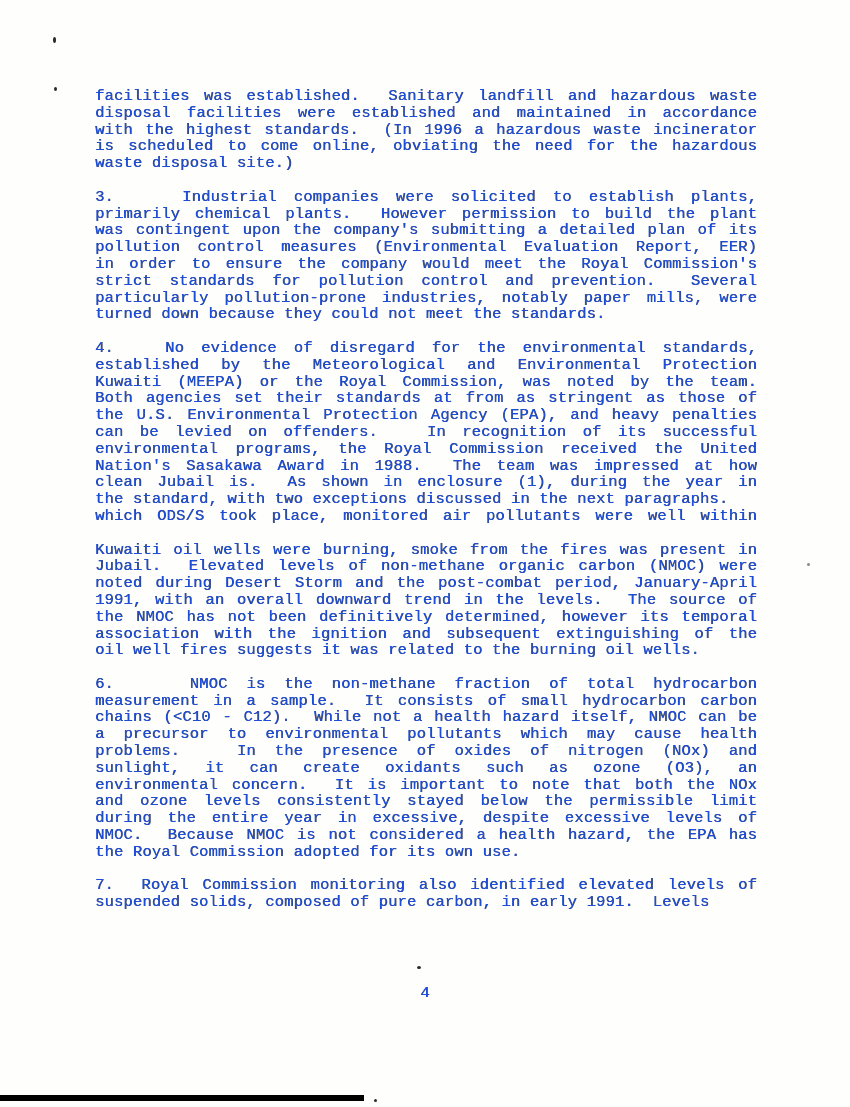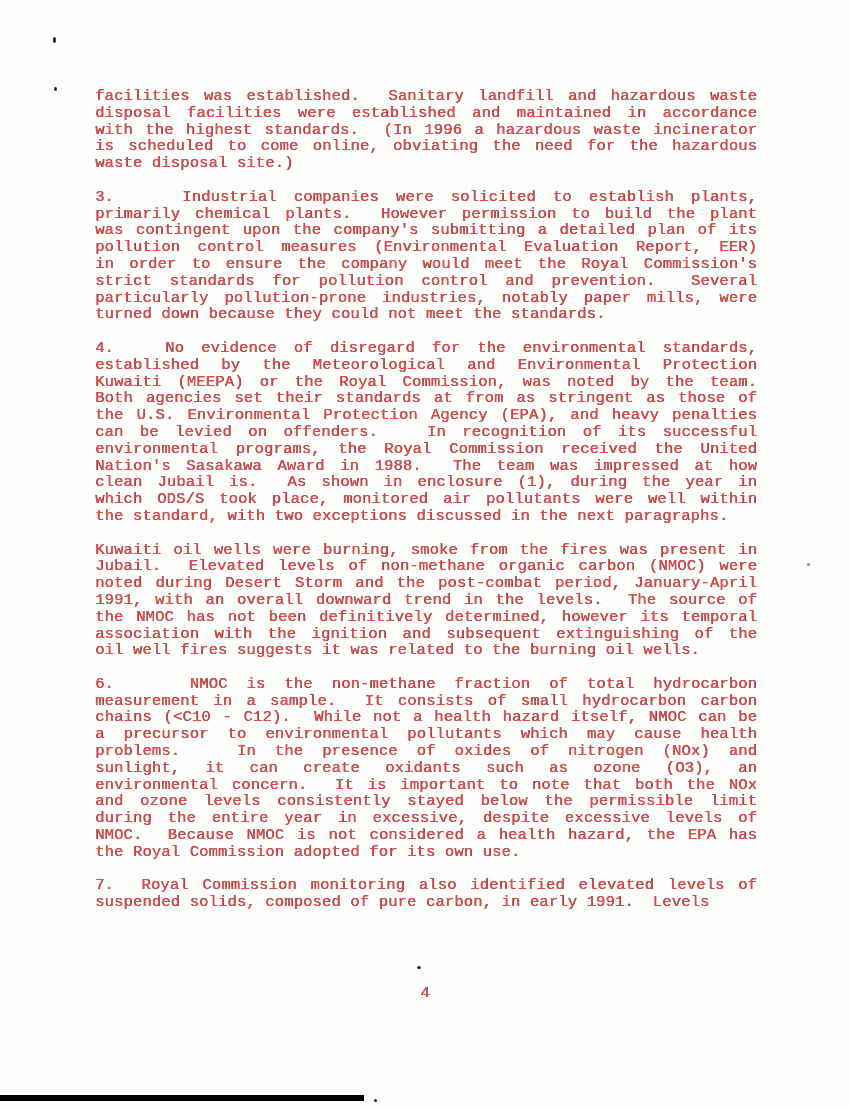--- a/index.html
+++ b/index.html
@@ -7,21 +7,21 @@
     padding: 0;
     background: #ffffff;
   }
   .page {
     position: relative;
     width: 850px;
     height: 1107px;
     background: #fefefc;
     overflow: hidden;
     font-family: "Liberation Mono", "DejaVu Sans Mono", monospace;
-    color: #ef4444;
+    color: #1d4ed8;
   }
   .text-block {
     position: absolute;
     left: 95px;
     top: 88px;
     width: 662px;
     font-size: 15.5px;
     line-height: 16.8px;
     letter-spacing: 0.15px;
     text-shadow: 0.4px 0 0 rgba(10,10,10,0.75);
@@ -95,22 +95,22 @@
       <div class="paragraph">
         <div class="line">4.&nbsp;&nbsp;&nbsp;No evidence of disregard for the environmental standards,</div>
         <div class="line">established by the Meteorological and Environmental Protection</div>
         <div class="line">Kuwaiti (MEEPA) or the Royal Commission, was noted by the team.</div>
         <div class="line">Both agencies set their standards at from as stringent as those of</div>
         <div class="line">the U.S. Environmental Protection Agency (EPA), and heavy penalties</div>
         <div class="line">can be levied on offenders.&nbsp;&nbsp;&nbsp;In recognition of its successful</div>
         <div class="line">environmental programs, the Royal Commission received the United</div>
         <div class="line">Nation's Sasakawa Award in 1988.&nbsp;&nbsp;The team was impressed at how</div>
         <div class="line">clean Jubail is.&nbsp;&nbsp;As shown in enclosure (1), during the year in</div>
+        <div class="line last">the standard, with two exceptions discussed in the next paragraphs.</div>
         <div class="line">which ODS/S took place, monitored air pollutants were well within</div>
-        <div class="line last">the standard, with two exceptions discussed in the next paragraphs.</div>
       </div>
       <div class="paragraph">
         <div class="line">Kuwaiti oil wells were burning, smoke from the fires was present in</div>
         <div class="line">Jubail.&nbsp;&nbsp;Elevated levels of non-methane organic carbon (NMOC) were</div>
         <div class="line">noted during Desert Storm and the post-combat period, January-April</div>
         <div class="line">1991, with an overall downward trend in the levels.&nbsp;&nbsp;The source of</div>
         <div class="line">the NMOC has not been definitively determined, however its temporal</div>
         <div class="line">association with the ignition and subsequent extinguishing of the</div>
         <div class="line last">oil well fires suggests it was related to the burning oil wells.</div>
       </div>

